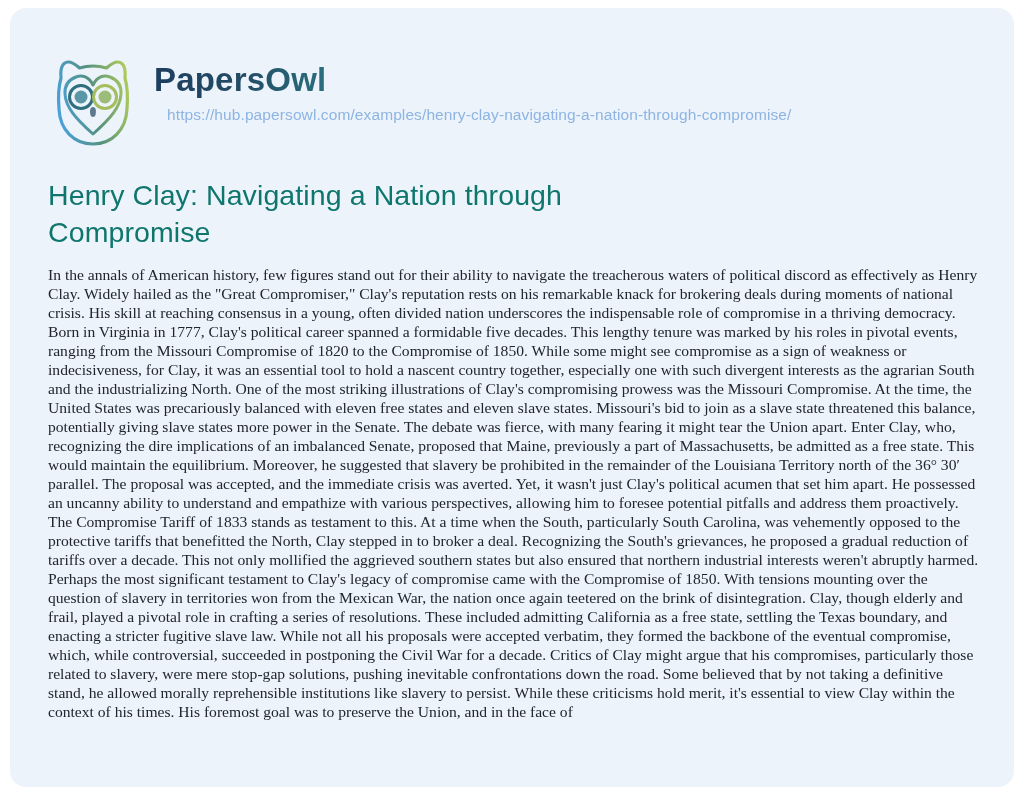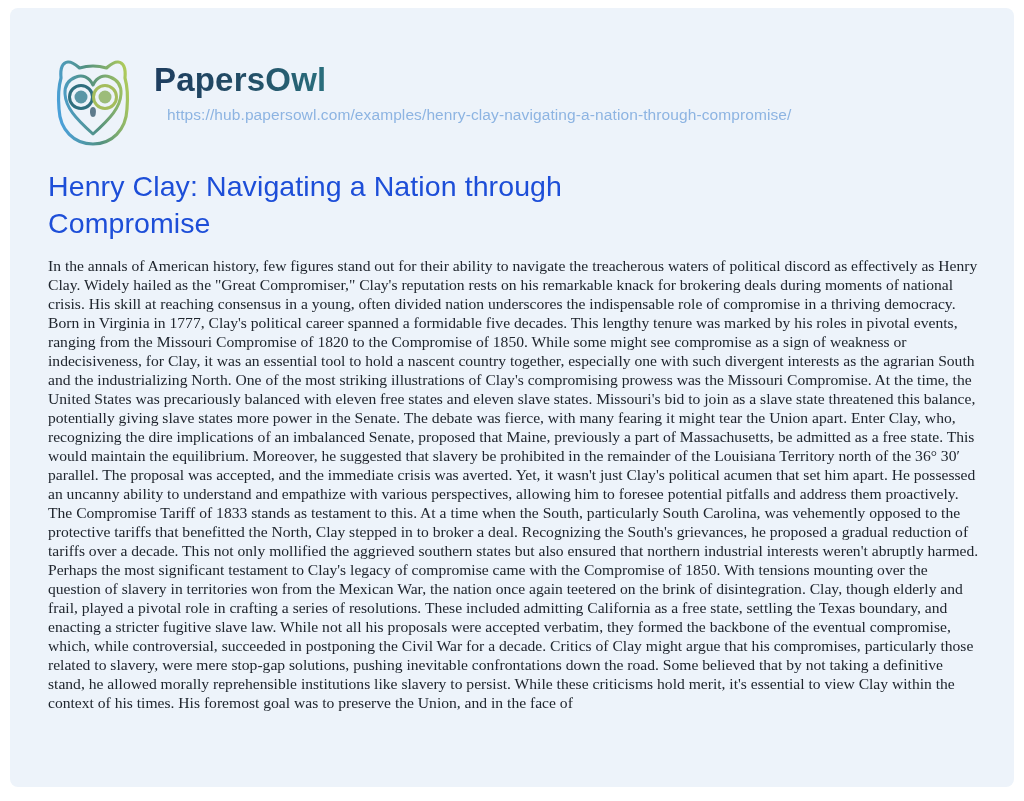--- a/index.html
+++ b/index.html
@@ -8,21 +8,21 @@
     height: 801px;
     background: #ffffff;
     font-family: "Liberation Sans", sans-serif;
     overflow: hidden;
   }
   .card {
     margin: 8px 10px 14px 10px;
     width: 1004px;
     height: 779px;
     background: #edf3fa;
-    border-radius: 8px;
+    border-radius: 16px;
     padding: 47px 34px 0 38px;
   }
   .header {
     display: flex;
     align-items: flex-start;
     gap: 16px;
   }
   .logo-wrap {
     width: 90px;
     height: 95px;
@@ -45,26 +45,26 @@
   .source-url {
     display: block;
     margin-top: 7px;
     font-size: 15.5px;
     color: #8db4e2;
     text-decoration: none;
     letter-spacing: 0.1px;
     margin-left: 13px;
   }
   .essay-title {
-    margin-top: 18px;
+    margin-top: 27px;
     max-width: 580px;
     font-size: 28.5px;
     line-height: 37px;
     font-weight: 400;
-    color: #1d4ed8;
+    color: #0f766e;
     letter-spacing: 0.1px;
   }
   .essay-body {
     margin-top: 14px;
     width: 932px;
     font-family: "Liberation Serif", serif;
     font-size: 15.6px;
     line-height: 19px;
     color: #20262e;
     text-align: left;

